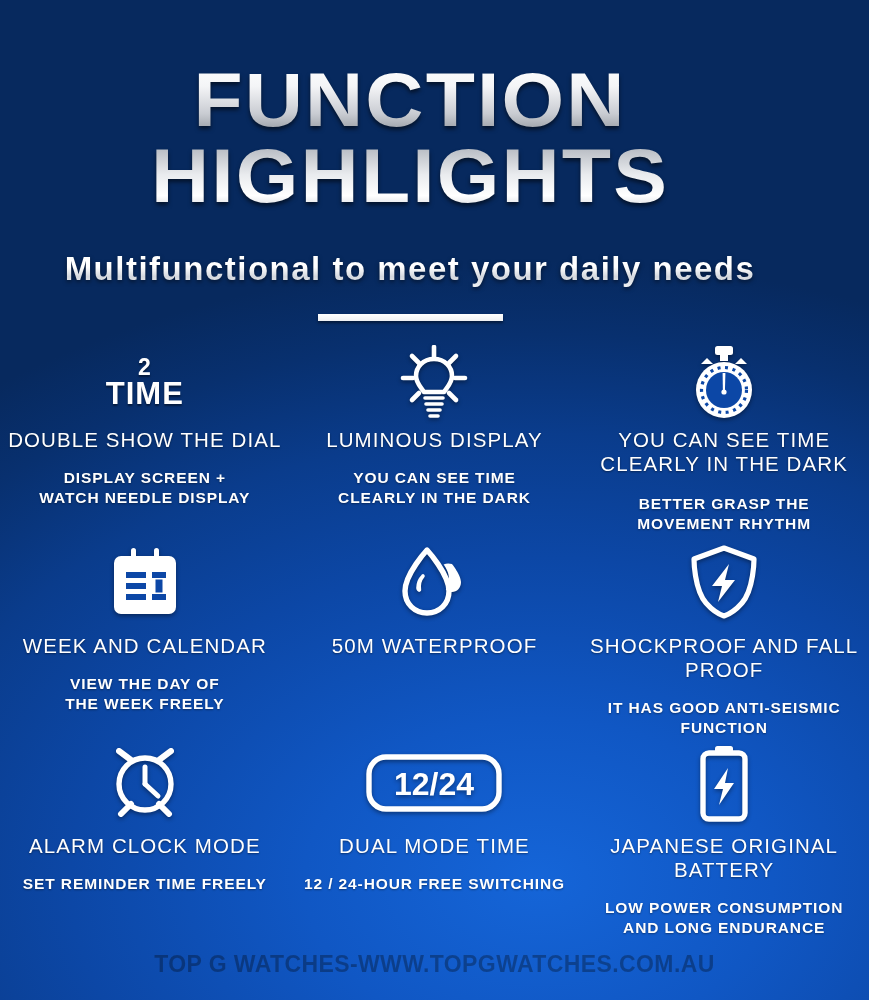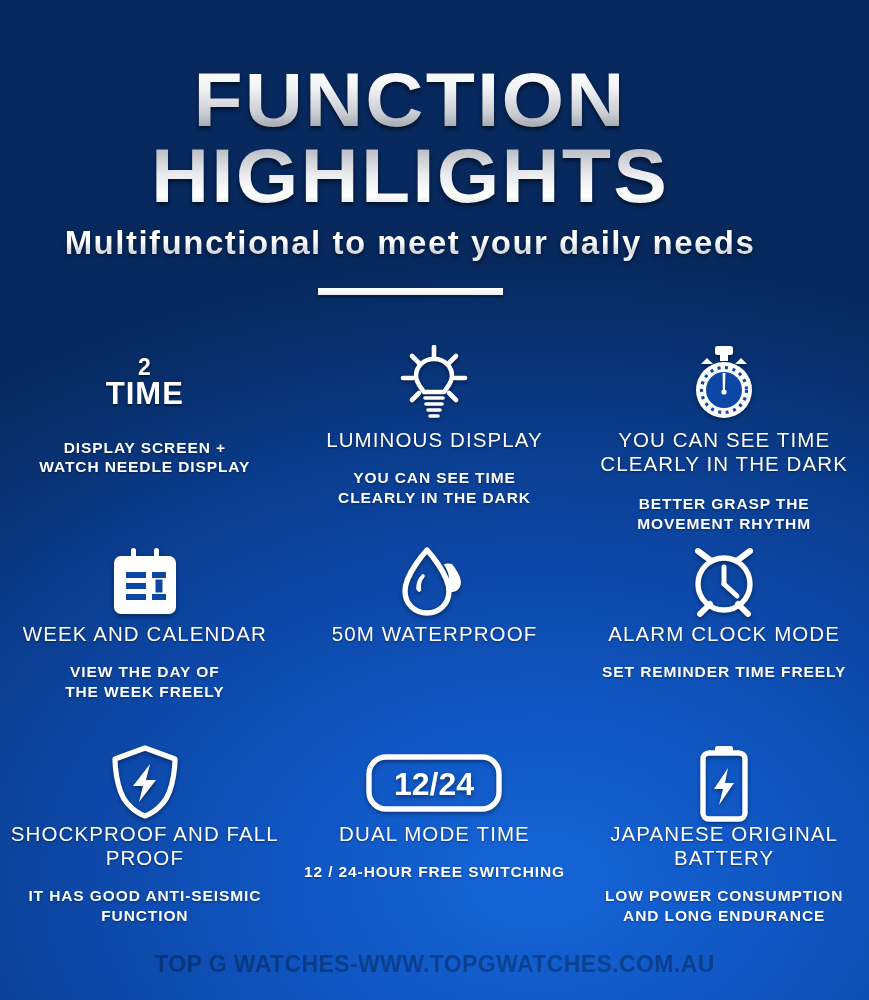--- a/index.html
+++ b/index.html
@@ -40,21 +40,21 @@
     -webkit-text-fill-color:transparent;
     text-shadow:none;
     filter:drop-shadow(0 3px 2px rgba(0,0,0,0.55));
   }
 
   .subtitle {
     text-align:center;
     font-size:33px;
     font-weight:bold;
     letter-spacing:1.5px;
-    margin-top:10px;
+    margin-top:36px;
     background:linear-gradient(180deg,#ffffff 0%,#ffffff 45%,#d4d8de 70%,#f2f4f6 100%);
     -webkit-background-clip:text;
     background-clip:text;
     color:transparent;
     -webkit-text-fill-color:transparent;
     filter:drop-shadow(0 2px 2px rgba(0,0,0,0.5));
   }
 
   .divider {
     width:185px; height:7px;
@@ -89,21 +89,21 @@
     margin-top:4px;
   }
 
   .cell-title {
     color:#ffffff;
     font-size:20.5px;
     font-weight:500;
     letter-spacing:1.1px;
     text-align:center;
     line-height:1.18;
-    margin-top:0;
+    margin-top:12px;
     text-shadow:0 1px 2px rgba(0,0,0,0.45);
     white-space:pre-line;
   }
 
   .cell-desc {
     color:#ffffff;
     font-size:15.5px;
     font-weight:700;
     letter-spacing:0.9px;
     text-align:center;
@@ -154,20 +154,21 @@
 
   <div class="grid">
 
     <div class="cell row1">
       <div class="icon-box">
         <div class="icon-twotime">
           <span class="num">2</span>
           <span class="word">TIME</span>
         </div>
       </div>
+      <div class="cell-title">DOUBLE SHOW THE DIAL</div>
       <div class="cell-desc">DISPLAY SCREEN +
 WATCH NEEDLE DISPLAY</div>
     </div>
 
     <div class="cell row1">
       <div class="icon-box">
         <svg width="74" height="76" viewBox="0 0 74 76">
           <g stroke="#ffffff" stroke-width="4.6" stroke-linecap="round" fill="none">
             <line x1="37" y1="2" x2="37" y2="12"></line>
             <line x1="15" y1="11" x2="22" y2="18"></line>
@@ -241,52 +242,52 @@
           <path d="M56 18 C56 18 65 29 65 36 C65 42 61 46 56 46 C53.5 46 51.3 45 49.8 43.4 C52 40.5 53 36.8 53 33 C53 27 50 22 47.6 18.6 C50 17.2 53 17 56 18 Z" fill="#ffffff"></path>
           <path d="M31 4 C31 4 9 28 9 45 C9 58 18.8 67 31 67 C43.2 67 53 58 53 45 C53 28 31 4 31 4 Z" fill="none" stroke="#ffffff" stroke-width="5.4" stroke-linejoin="round"></path>
           <path d="M22 42 C22 37 24.5 32.5 27 30 C23.5 34 22.6 38.5 23.4 44 C23 44.2 22.2 43.6 22 42 Z" fill="#ffffff" stroke="#ffffff" stroke-width="3.6" stroke-linejoin="round"></path>
         </svg>
       </div>
       <div class="cell-title">50M WATERPROOF</div>
     </div>
 
     <div class="cell">
       <div class="icon-box">
+        <svg width="72" height="76" viewBox="0 0 72 76">
+          <path d="M36 3 L66 14 C66 14 66 44 54 58 C47 66 39 70 36 71 C33 70 25 66 18 58 C6 44 6 14 6 14 Z" fill="none" stroke="#ffffff" stroke-width="5.2" stroke-linejoin="round"></path>
+          <path d="M41 19 L24 41 L34 41 L30 57 L47 35 L37 35 Z" fill="#ffffff"></path>
+        </svg>
+      </div>
+      <div class="cell-title">SHOCKPROOF AND FALL PROOF</div>
+      <div class="cell-desc">IT HAS GOOD ANTI-SEISMIC
+FUNCTION</div>
+    </div>
+
+    <div class="cell">
+      <div class="icon-box">
         <svg width="76" height="76" viewBox="0 0 76 76">
           <g stroke="#ffffff" stroke-width="6" stroke-linecap="round" fill="none">
             <line x1="12" y1="6" x2="24" y2="15"></line>
             <line x1="64" y1="6" x2="52" y2="15"></line>
             <line x1="14" y1="69" x2="24" y2="59"></line>
             <line x1="62" y1="69" x2="52" y2="59"></line>
           </g>
           <circle cx="38" cy="39" r="26" fill="none" stroke="#ffffff" stroke-width="5.4"></circle>
           <g stroke="#ffffff" stroke-width="5" stroke-linecap="round">
             <line x1="38" y1="39" x2="38" y2="22"></line>
             <line x1="38" y1="39" x2="51" y2="51"></line>
           </g>
         </svg>
       </div>
       <div class="cell-title">ALARM CLOCK MODE</div>
       <div class="cell-desc">SET REMINDER TIME FREELY</div>
     </div>
 
     <div class="cell">
       <div class="icon-box">
-        <svg width="72" height="76" viewBox="0 0 72 76">
-          <path d="M36 3 L66 14 C66 14 66 44 54 58 C47 66 39 70 36 71 C33 70 25 66 18 58 C6 44 6 14 6 14 Z" fill="none" stroke="#ffffff" stroke-width="5.2" stroke-linejoin="round"></path>
-          <path d="M41 19 L24 41 L34 41 L30 57 L47 35 L37 35 Z" fill="#ffffff"></path>
-        </svg>
-      </div>
-      <div class="cell-title">SHOCKPROOF AND FALL PROOF</div>
-      <div class="cell-desc">IT HAS GOOD ANTI-SEISMIC
-FUNCTION</div>
-    </div>
-
-    <div class="cell">
-      <div class="icon-box">
         <svg width="138" height="60" viewBox="0 0 138 60">
           <rect x="4" y="4" width="130" height="52" rx="17" fill="none" stroke="#ffffff" stroke-width="5.4"></rect>
           <text x="69" y="42" text-anchor="middle" fill="#ffffff" font-family="Liberation Sans, sans-serif" font-size="32" font-weight="bold">12/24</text>
         </svg>
       </div>
       <div class="cell-title">DUAL MODE TIME</div>
       <div class="cell-desc">12 / 24-HOUR FREE SWITCHING</div>
     </div>
 
     <div class="cell">

